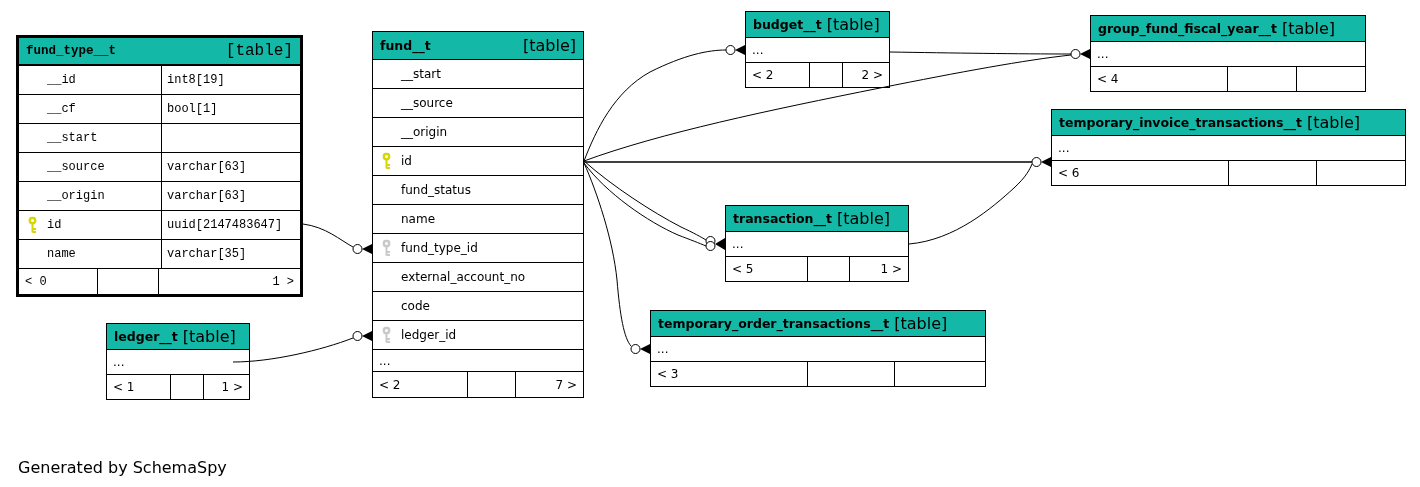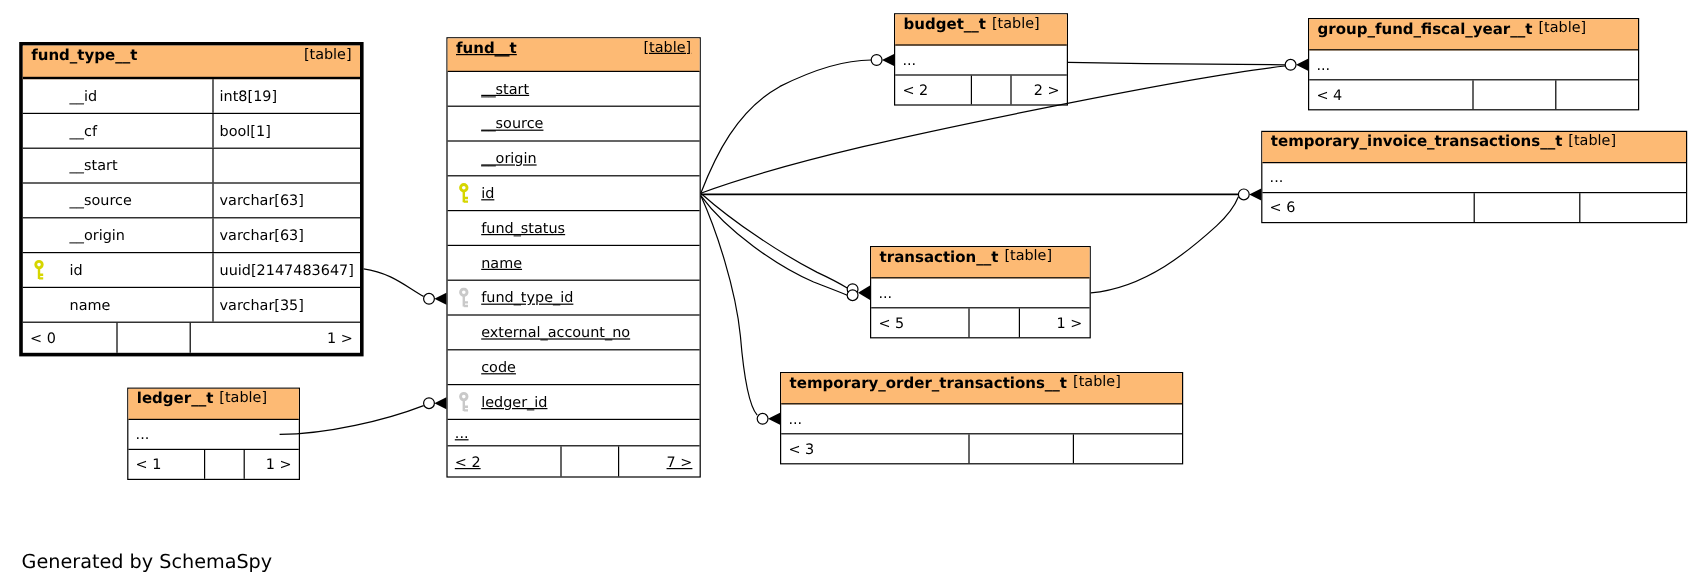--- a/index.html
+++ b/index.html
@@ -3,30 +3,30 @@
 <meta charset="utf-8">
 <style>
   html,body{margin:0;padding:0;}
   body{
     width:1420px;height:487px;position:relative;background:#ffffff;
     font-family:"DejaVu Sans","Liberation Sans",sans-serif;font-size:12px;color:#000;
     overflow:hidden;
   }
   .dbtable{position:absolute;background:#fff;border:1px solid #000;box-sizing:border-box;z-index:2;}
   .dbtable.em{border:3px solid #000;}
-  .thead{background:#fdba74;border-bottom:1px solid #000;display:flex;align-items:flex-start;
+  .thead{background:#14b8a6;border-bottom:1px solid #000;display:flex;align-items:center;
          padding:0 7px;height:26px;box-sizing:border-box;}
   .em .thead{height:28px;border-bottom:2px solid #000;}
   .thead.spread{justify-content:space-between;}
   .tname{font-weight:bold;font-size:12.5px;}
-  .ttag{margin-left:5px;font-size:12px;}
+  .ttag{margin-left:5px;font-size:16px;}
   .row{display:flex;align-items:stretch;height:29px;border-bottom:1px solid #000;
        box-sizing:border-box;position:relative;}
-  .cell-name{width:159px;border-right:1px solid #000;display:flex;align-items:center;
-             padding-left:39px;box-sizing:border-box;position:relative;}
+  .cell-name{width:143px;border-right:1px solid #000;display:flex;align-items:center;
+             padding-left:28px;box-sizing:border-box;position:relative;}
   .cell-type{flex:1;display:flex;align-items:center;padding-left:5px;}
   .row.single{align-items:center;}
   .colname{padding-left:28px;}
   .keyicon{position:absolute;left:8px;top:50%;transform:translateY(-50%);width:11px;height:17px;}
   .ellipsis-row{height:22px;display:flex;align-items:center;padding-left:6px;
                 border-bottom:1px solid #000;box-sizing:border-box;}
   .stub .ellipsis-row{height:25px;}
   .tfoot{display:flex;height:25px;box-sizing:border-box;}
   .stub .tfoot{height:24px;}
   .tfoot .fl{width:45%;border-right:1px solid #000;display:flex;align-items:center;
@@ -34,21 +34,21 @@
   .tfoot .fm{width:23%;border-right:1px solid #000;box-sizing:border-box;}
   .tfoot .fr{width:32%;display:flex;align-items:center;justify-content:flex-end;
              padding:0 6px;box-sizing:border-box;}
   .em .tfoot .fl{width:28%;} .em .tfoot .fm{width:22%;} .em .tfoot .fr{width:50%;}
   #connector-layer{position:absolute;left:0;top:0;z-index:3;pointer-events:none;}
   #credit{position:absolute;left:18px;top:458px;font-size:16px;z-index:1;}
 </style>
 </head>
 <body>
 
-<div class="dbtable em" style="left:16px;top:35px;width:287px;">
+<div class="dbtable em" style="left:16px;top:35px;width:287px;font-family:Liberation Mono, monospace;">
   <div class="thead spread">
     <span class="tname">fund_type__t</span>
     <span class="ttag">[table]</span>
   </div>
   <div class="row">
     <div class="cell-name">__id</div>
     <div class="cell-type">int8[19]</div>
   </div>
   <div class="row">
     <div class="cell-name">__cf</div>
@@ -81,21 +81,21 @@
     <div class="cell-name">name</div>
     <div class="cell-type">varchar[35]</div>
   </div>
   <div class="tfoot">
     <div class="fl">&lt; 0</div>
     <div class="fm"></div>
     <div class="fr">1 &gt;</div>
   </div>
 </div>
 
-<div class="dbtable" style="left:372px;top:31px;width:212px;text-decoration:underline;">
+<div class="dbtable" style="left:372px;top:31px;width:212px;">
   <div class="thead spread" style="height:28px">
     <span class="tname">fund__t</span>
     <span class="ttag">[table]</span>
   </div>
   <div class="row single">
       <div class="colname">__start</div>
     </div>
   <div class="row single">
       <div class="colname">__source</div>
     </div>

